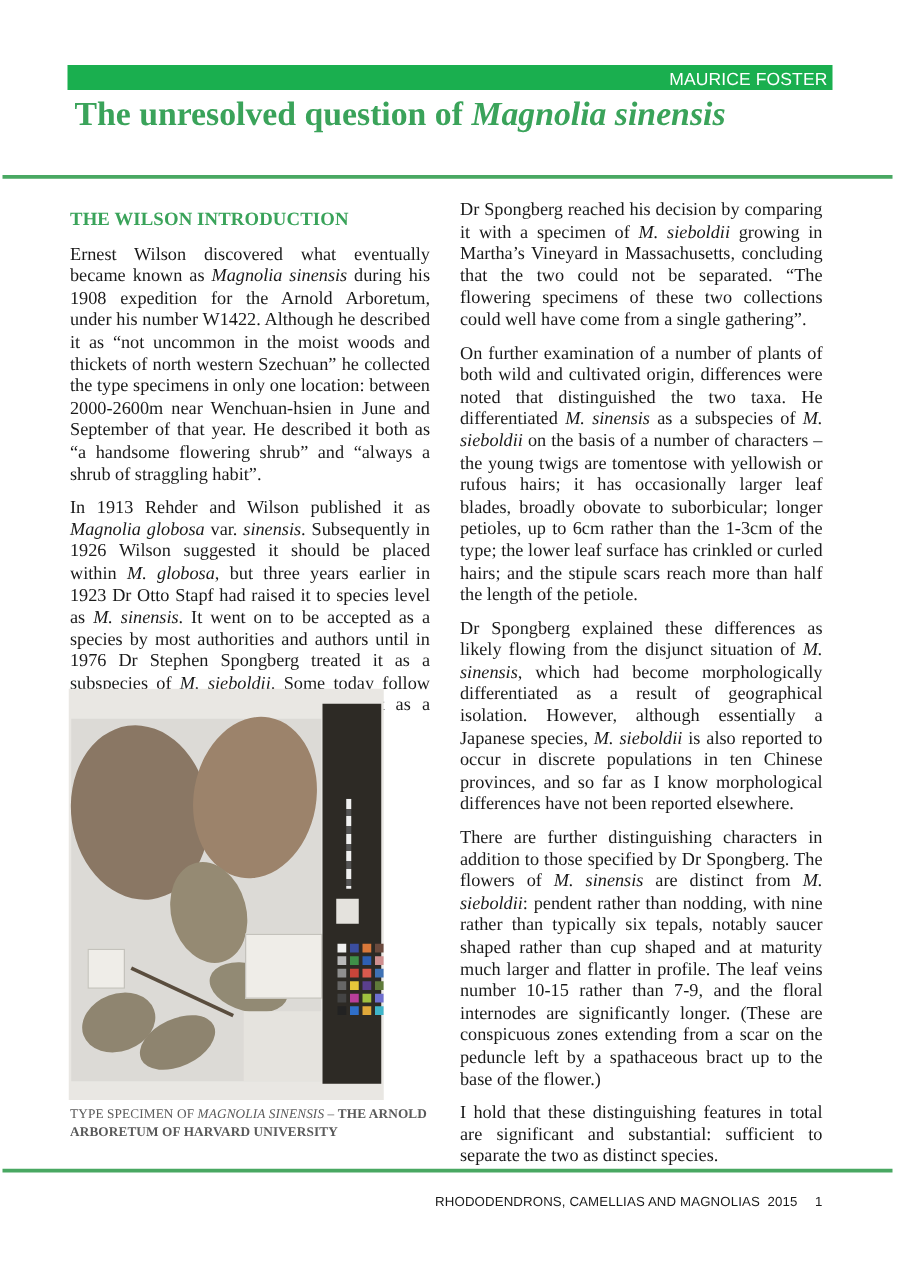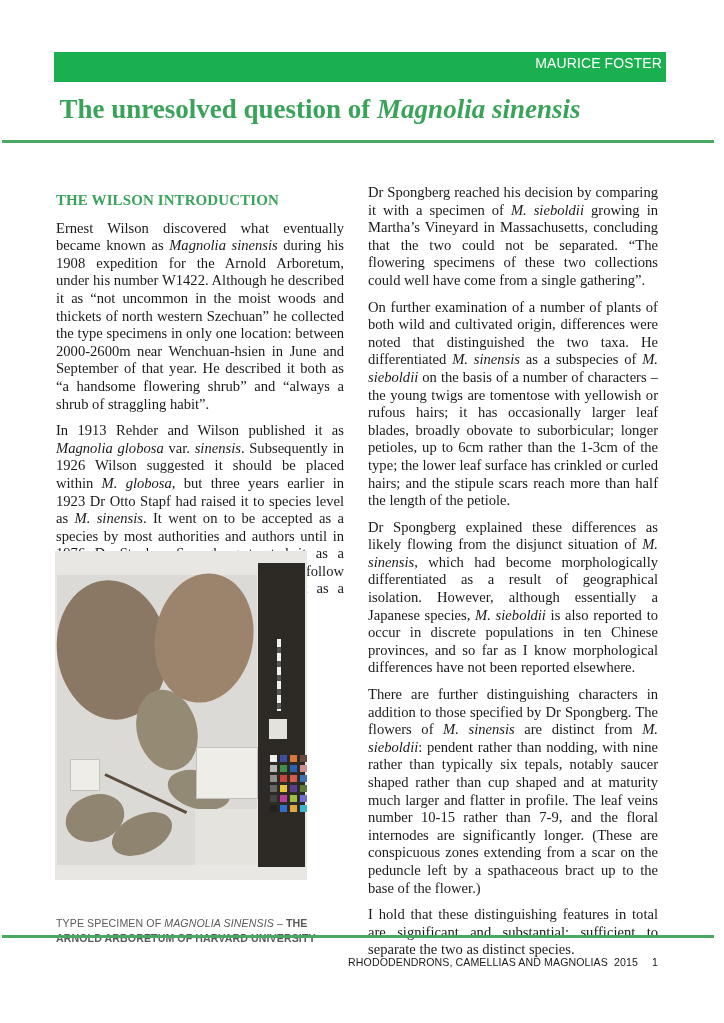--- a/index.html
+++ b/index.html
@@ -1,34 +1,34 @@
 <!DOCTYPE html>
 <html><head>
   <meta charset="utf-8">
   <style>
     * { margin: 0; padding: 0; box-sizing: border-box; }
     html, body { width: 724px; height: 1023px; background: #ffffff; overflow: hidden; }
     body { position: relative; font-family: "Liberation Serif", serif; color: #1a1a1a; }
 
     .author-bar {
-      position: absolute; left: 54px; top: 52px; width: 612px; height: 30px;
+      position: absolute; left: 54px; top: 52px; width: 612px; height: 20px;
       background: #1aaf4f; color: #ffffff;
       font-family: "Liberation Sans", sans-serif; font-size: 14px;
       text-align: right; padding-right: 4px; line-height: 23px; letter-spacing: 0.1px;
     }
     .page-title {
-      position: absolute; left: 0; top: 92px; width: 623px; text-align: center;
+      position: absolute; left: 0; top: 74px; width: 623px; text-align: center;
       color: #3aa35a; font-size: 27px; line-height: 34px; font-family: "Liberation Serif", serif; padding-left: 17px;
     }
     .page-title i { font-style: italic; }
     .rule { position: absolute; left: 2px; width: 712px; height: 3px; background: #49a862; }
     .rule.top { top: 140px; }
     .rule.bottom { top: 935px; }
 
-    .col { position: absolute; font-size: 14.6px; line-height: 17.6px; text-align: justify; margin-top: 24px; }
+    .col { position: absolute; font-size: 14.6px; line-height: 17.6px; text-align: justify; }
     .col.left { left: 56px; top: 168px; width: 288px; }
     .col.right { left: 368px; top: 160px; width: 290px; }
     .col h2 {
       color: #3aa35a; font-size: 15px; font-weight: bold; font-family: "Liberation Serif", serif;
       margin-bottom: 10px; letter-spacing: 0.1px; text-align: left;
     }
     .col p { margin-bottom: 9px; hyphens: none; }
     .col i { font-style: italic; }
 
     .specimen {
@@ -49,22 +49,22 @@
     .label-card.c1 { left: 141px; top: 196px; width: 62px; height: 52px; }
     .label-card.c2 { left: 15px; top: 208px; width: 30px; height: 32px; }
     .label-card.c3 { left: 140px; top: 258px; width: 62px; height: 56px; background: #e5e3de; border: none; }
     .ruler { position: absolute; left: 222px; top: 88px; width: 4px; height: 72px; background: repeating-linear-gradient(#f1f1f1 0 8px, #555 8px 14px); }
     .seal { position: absolute; left: 214px; top: 168px; width: 18px; height: 20px; background: #e4e2dd; }
     .swatches { position: absolute; left: 215px; top: 204px; display: grid; grid-template-columns: repeat(4, 7px); gap: 3px; }
     .swatches span { width: 7px; height: 7px; display: block; }
 
     .caption {
       position: absolute; left: 56px; top: 884px; width: 300px;
-      font-family: Liberation Sans, sans-serif; font-size: 10.6px; line-height: 15px;
-      color: #5a5a5a; letter-spacing: 0.1px; margin-top: 32px;
+      font-family: Liberation Serif, serif; font-size: 10.6px; line-height: 15px;
+      color: #5a5a5a; letter-spacing: 0.1px;
     }
     .caption b { font-weight: bold; }
     .caption i { font-style: italic; }
 
     .footer {
       position: absolute; left: 300px; top: 956px; width: 358px; text-align: right;
       font-family: "Liberation Sans", sans-serif; font-size: 10.6px; color: #1a1a1a; letter-spacing: 0.1px;
     }
     .footer .page-num { margin-left: 14px; }
   </style>

